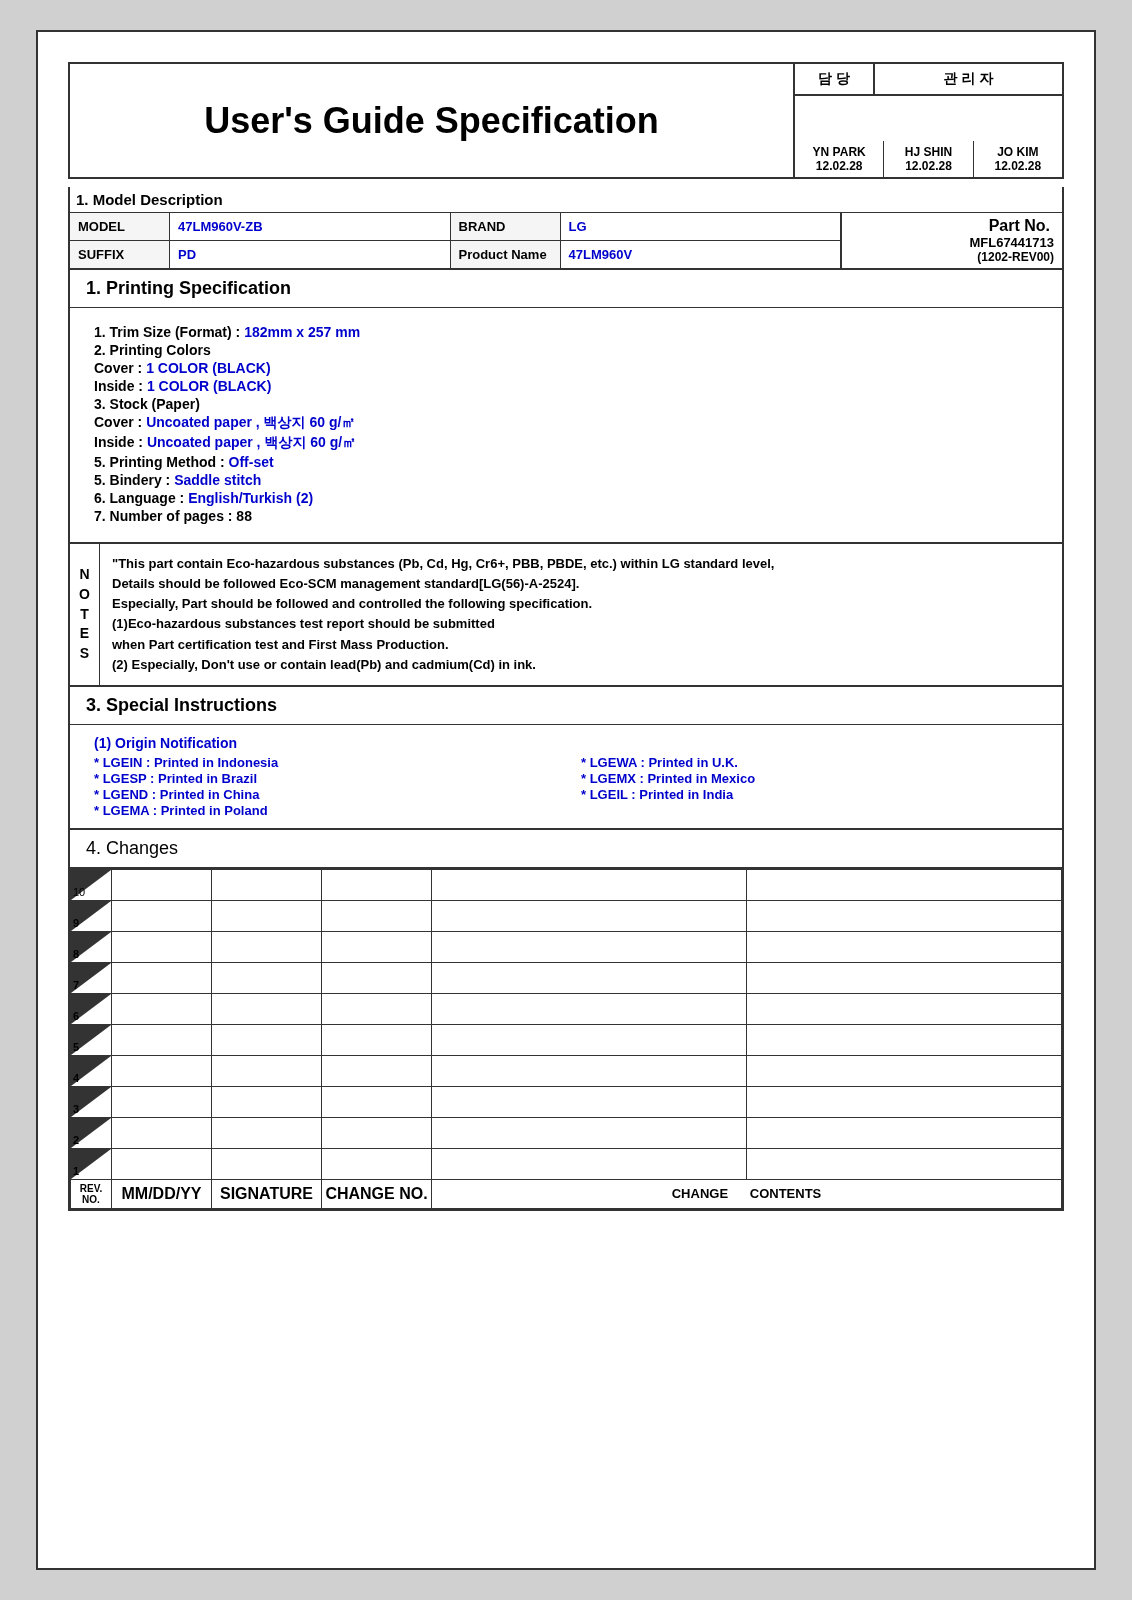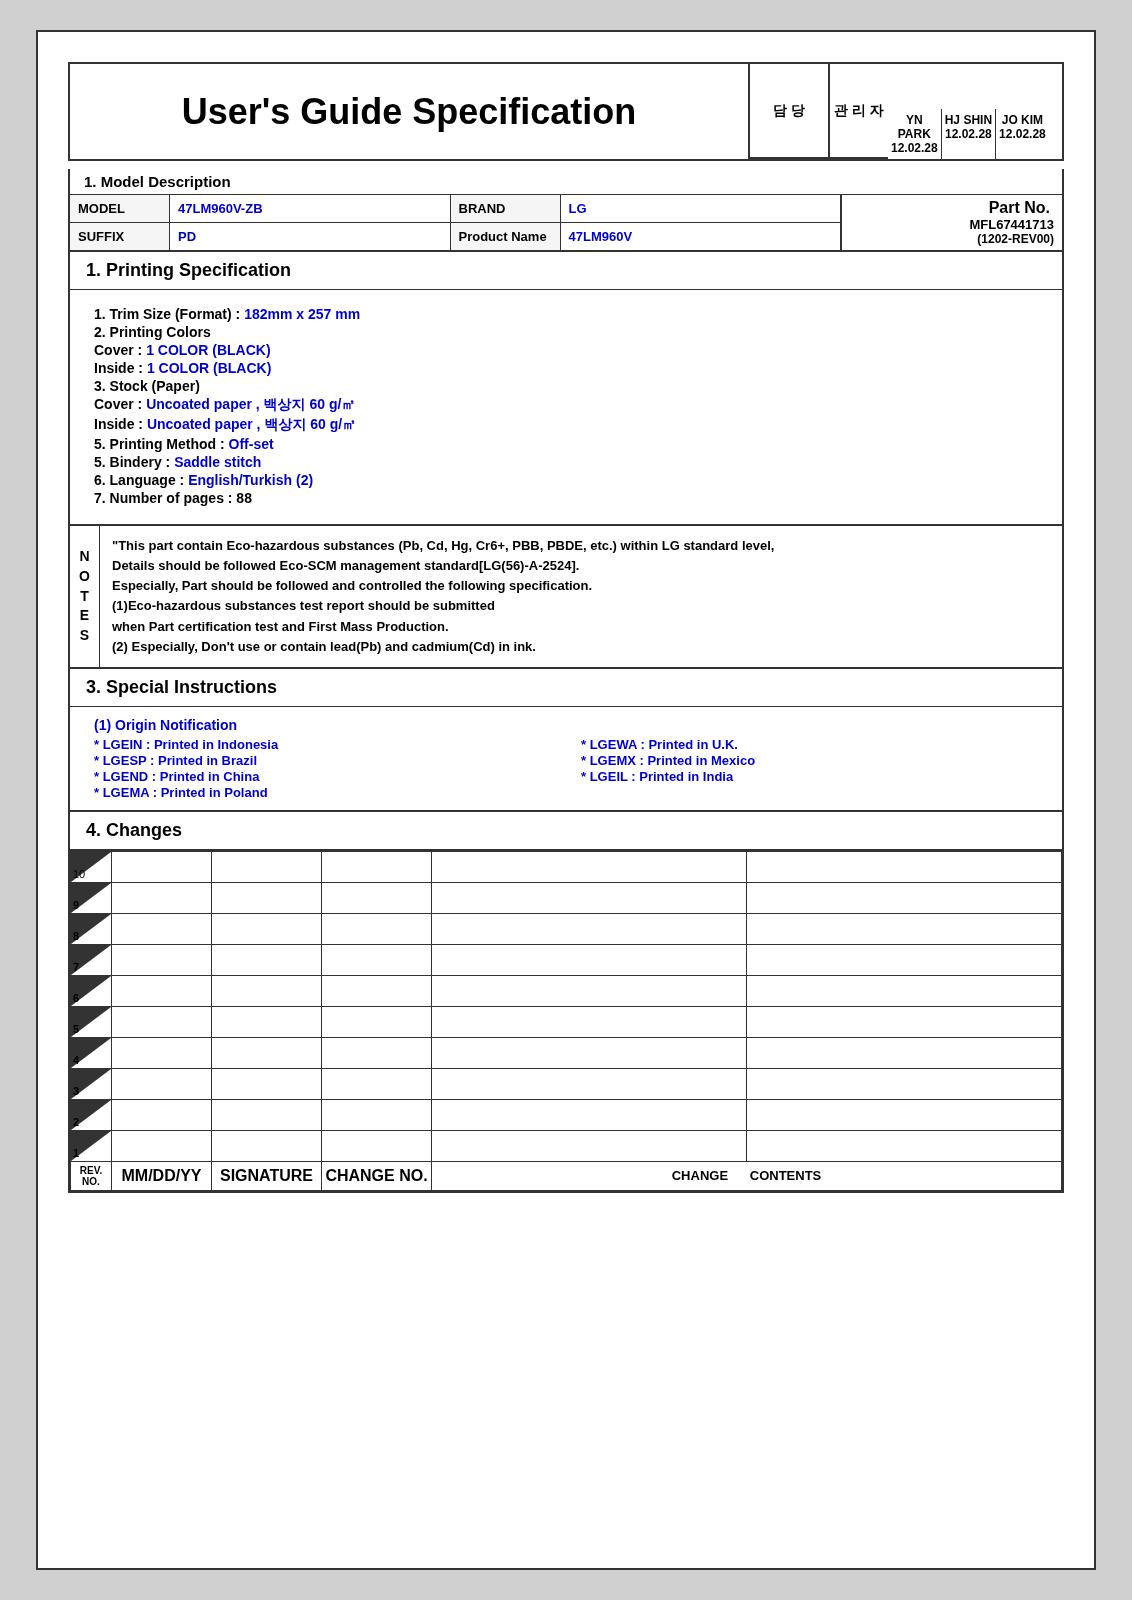--- a/index.html
+++ b/index.html
@@ -31,22 +31,23 @@
       display: flex;
       align-items: center;
       justify-content: center;
     }
     .header-title h1 {
       font-size: 36px;
       font-weight: bold;
       color: #000;
     }
     .header-right {
-      width: 312px;
-      display: flex;
+      width: 267px;
+      display: flex;
+      flex-direction: column;
     }
     .header-right-top {
       display: flex;
       border-bottom: 2px solid #333;
     }
     .header-label {
       width: 80px;
       text-align: center;
       padding: 6px 4px;
       font-size: 14px;
@@ -80,21 +81,21 @@
     }
     .manager-cell:last-child { border-right: none; }
 
     
     .model-section {
       border: 2px solid #333;
       border-top: none;
       margin-bottom: 0;
     }
     .model-header {
-      padding: 4px 14px;
+      padding: 4px 6px;
       font-size: 15px;
       font-weight: bold;
       border-bottom: 1px solid #333;
       display: flex;
       align-items: flex-end;
     }
 
     
     .model-table {
       display: flex;
@@ -223,21 +224,21 @@
     }
 
     
     .changes-section {
       border: 2px solid #333;
       border-top: none;
     }
     .changes-header {
       padding: 8px 16px;
       font-size: 18px;
-      font-weight: bold;
+      font-weight: normal;
       border-bottom: 2px solid #333;
     }
     .changes-table {
       width: 100%;
       border-collapse: collapse;
     }
     .changes-table td, .changes-table th {
       border: 1px solid #333;
       padding: 0;
     }

